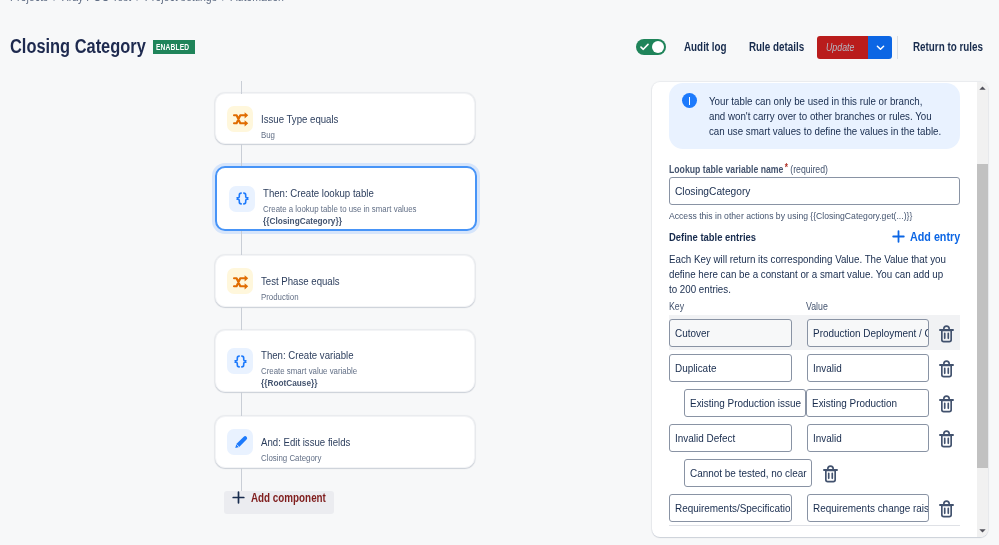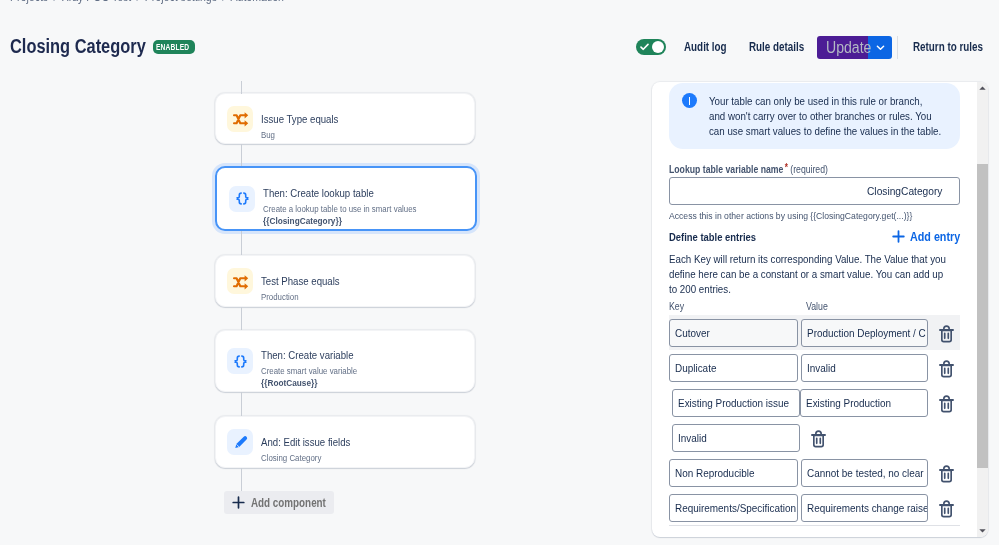--- a/index.html
+++ b/index.html
@@ -19,82 +19,82 @@
 
   
   .breadcrumb { position:absolute; left:10px; top:-10px; font-size:12px; color:#626f86; white-space:nowrap; }
   .breadcrumb .sep { margin:0 6px; color:#8590a2; }
 
   
   .title-row { position:absolute; left:0; top:0; width:999px; height:80px; }
   .title-row > * { position:absolute; }
   .page-title { font-size:20px; font-weight:700; color:#1e2a4f; line-height:20px; left:10px; top:36px; }
   .badge { left:153px; top:40px; background:#1f845a; color:#fff; font-size:10px; font-weight:700;
-           width:42px; height:14px; border-radius:5px; line-height:14px; padding-left:3px; overflow:hidden; font-size:9px; }
+           width:42px; height:14px; border-radius:0; line-height:14px; padding-left:3px; overflow:hidden; font-size:9px; }
 
   
   .actions { position:absolute; left:0; top:0; width:999px; height:545px; pointer-events:none;text-align:right; }
   .actions > * { position:absolute; pointer-events:auto; }
   .toggle { width:30px; height:16px; border-radius:8px; background:#1f845a; left:636px; top:39px; }
   .toggle .knob { position:absolute; right:2px; top:2px; width:12px; height:12px; border-radius:50%; background:#fff; }
   .toggle .chk { position:absolute; left:4px; top:4px; line-height:0; }
   .hbtn { font-size:12px; font-weight:700; color:#172b4d; cursor:pointer; white-space:nowrap; top:40px; line-height:14px; }
   .update-grp { display:flex; align-items:stretch; height:23px; left:817px; top:36px; }
-  .update-btn { background:#4c1d95; color:#b3b9c4; font-size:16px; font-weight:400;
-                border-radius:3px 0 0 3px; width:51px; padding:0 0 0 9px; display:flex; align-items:center; }
+  .update-btn { background:#b91c1c; color:#b3b9c4; font-size:10px; font-weight:400;
+                border-radius:3px 0 0 3px; width:51px; padding:0 0 0 9px; display:flex; align-items:center;font-style:italic; }
   .update-caret { background:#0c66e4; border-radius:0 3px 3px 0; width:24px; flex:0 0 24px; display:flex; align-items:center; justify-content:center; margin-left:0px;}
   .divider { width:1px; height:23px; background:#dcdfe4; left:897px; top:36px; }
 
   
   .flow { position:absolute; left:215px; top:93px; width:260px; }
   .conn { position:absolute; left:26px; width:1px; background:#c9ced6; }
   .card { position:absolute; width:260px; background:#fff; border:1px solid #f3f4f6; border-radius:10px;
           box-shadow:0 1px 1px rgba(9,30,66,0.13),0 0 1px 1px rgba(9,30,66,0.06);
           display:flex; align-items:center; padding-left:11px; }
   .card.sel { border:2px solid #4794f7; box-shadow:0 0 0 3px #d6e5fb; padding-left:12px; }
   .ic { width:26px; height:26px; border-radius:7px; display:flex; align-items:center; justify-content:center; flex:0 0 26px; line-height:0;}
   .ic.orange { background:#fff7dc; }
   .ic.blue { background:#e9f2ff; }
   .card-txt { margin-left:8px; position:relative; top:8px; }
   .card-title { font-size:10.95px; color:#2c3e5d; line-height:13px; }
   .card-sub { font-size:8.95px; color:#626f86; line-height:12px; margin-top:3px; }
   .card-sub2 { font-size:9.4px; color:#44546f; line-height:12px; font-weight:700; }
   .add-comp { position:absolute; left:224px; top:491px; height:23px; width:110px; background:#ebecf0; border-radius:3px;
-              display:flex; align-items:center; padding:0 0 0 8px; font-size:12px; font-weight:700; color:#737373; }
+              display:flex; align-items:flex-start; padding:0 0 0 8px; font-size:12px; font-weight:700; color:#7f1d1d; }
   .add-comp svg { flex:0 0 13px; }
 
   
   .panel { position:absolute; left:652px; top:82px; width:336px; height:455px; background:#fff;
            border-radius:8px; box-shadow:0 1px 1px rgba(9,30,66,0.13),0 0 1px 1px rgba(9,30,66,0.06); overflow:hidden; }
   .panel-inner { position:absolute; left:0; top:1px; width:325px; height:100%; padding:0 17px; }
   .note { background:#e9f2ff; border-radius:14px; padding:11px 10px 10px 13px; display:flex; }
   .note .itxt { font-size:11px; color:#172b4d; line-height:15px; margin-left:12px; flex:0 0 265px; width:265px; white-space:pre; transform:scaleX(0.885); transform-origin:left top; }
   .info-dot { width:15px; height:15px; border-radius:50%; background:#1d7afc; flex:0 0 15px; margin-top:-1px;
               position:relative; }
   .info-dot i { position:absolute; left:6.9px; top:3.5px; width:1.6px; height:8px; background:#fff; }
   .fld-label { font-size:10.6px; font-weight:700; color:#44546f; margin-top:13px; height:12px; }
   .req { color:#ae2e24; font-size:10px; vertical-align:2px; margin-left:1.5px; }
   .req-note { font-weight:400; color:#44546f; }
   .txtinput { height:28px; border:1px solid #8993a4; border-radius:3px; margin-top:3px; display:flex; align-items:center;
-              padding:0 5px; font-size:11.8px; color:#172b4d; background:#fff;justify-content:flex-end; }
+              padding:0 5px; font-size:11.8px; color:#172b4d; background:#fff; }
   .hint { font-size:9.8px; color:#44546f; margin-top:5px; height:12px; }
   .row-head { display:flex; align-items:center; justify-content:space-between; margin-top:7px; height:16px; position:relative;}
   .sec-title { font-size:11.5px; font-weight:700; color:#172b4d; }
   .add-entry { color:#0c66e4; font-size:12.5px; font-weight:700; display:flex; position:absolute; right:-8px; }
   .add-entry .sqb { transform:scaleX(0.86); }
   .desc { font-size:11px; color:#172b4d; line-height:15px; margin-top:7px; width:330px; white-space:pre; transform:scaleX(0.888); transform-origin:left top; }
   .colhead { display:flex; font-size:10px; color:#44546f; margin-top:4px; height:11px; }
   .colhead .k { width:137px; }
   .entry { display:flex; align-items:center; height:35px; width:291px; }
   .entry.hover { background:#f1f2f4; }
   .entry.hover .cell { background:#f7f8f9; }
   .cell { height:28px; border:1px solid #8993a4; border-radius:3px; display:flex; align-items:center;
           padding:0 5px; font-size:11.3px; color:#172b4d; overflow:hidden; white-space:nowrap; background:#fff; }
   .cell.k { width:129px; }
-  .cell.v { width:128px; margin-left:3px; }
+  .cell.v { width:128px; margin-left:15px; }
   .trash { width:28px; height:28px; display:flex; align-items:center; justify-content:center; margin-left:0px; line-height:0; padding:5px 0 0 4px; box-sizing:content-box;}
   .entries-sep { height:1px; background:#dfe1e6; margin-top:0px; width:291px; }
   
   .sbar { position:absolute; right:0; top:0; width:11px; height:100%; background:#f1f1f1; }
   .sthumb { background:#c1c1c1; }
   .sthumb { position:absolute; left:0; width:11px; background:#c1c1c1; }
   .sarrow { position:absolute; left:0; width:11px; height:12px; display:flex; align-items:center; justify-content:center; line-height:0;}
 </style>
 </head>
 <body>
@@ -286,36 +286,36 @@
           <div class="trash">
             <svg width="19" height="20" viewBox="0 0 17 18">
               <path d="M6.1 4.2V3.4a2.4 2.4 0 0 1 4.8 0v0.8" fill="none" stroke="#42526e" stroke-width="1.5" stroke-linecap="round"></path>
               <path d="M2.6 4.5h11.8" stroke="#42526e" stroke-width="1.6" stroke-linecap="round"></path>
               <path d="M4.3 4.8h8.4v8.5a1.7 1.7 0 0 1-1.7 1.7H6a1.7 1.7 0 0 1-1.7-1.7z" fill="none" stroke="#42526e" stroke-width="1.5"></path>
               <path d="M6.9 7.4v4.6M10.1 7.4v4.6" stroke="#42526e" stroke-width="1.5" stroke-linecap="round"></path>
             </svg>
           </div>
         </div>
         <div class="entry">
+          <div class="cell k">
+            <span class="sq">Invalid Defect</span>
+          </div>
           <div class="cell v">
             <span class="sq">Invalid</span>
           </div>
           <div class="trash">
             <svg width="19" height="20" viewBox="0 0 17 18">
               <path d="M6.1 4.2V3.4a2.4 2.4 0 0 1 4.8 0v0.8" fill="none" stroke="#42526e" stroke-width="1.5" stroke-linecap="round"></path>
               <path d="M2.6 4.5h11.8" stroke="#42526e" stroke-width="1.6" stroke-linecap="round"></path>
               <path d="M4.3 4.8h8.4v8.5a1.7 1.7 0 0 1-1.7 1.7H6a1.7 1.7 0 0 1-1.7-1.7z" fill="none" stroke="#42526e" stroke-width="1.5"></path>
               <path d="M6.9 7.4v4.6M10.1 7.4v4.6" stroke="#42526e" stroke-width="1.5" stroke-linecap="round"></path>
             </svg>
           </div>
         </div>
         <div class="entry">
-          <div class="cell k">
-            <span class="sq">Non Reproducible</span>
-          </div>
           <div class="cell v">
             <span class="sq">Cannot be tested, no clear</span>
           </div>
           <div class="trash">
             <svg width="19" height="20" viewBox="0 0 17 18">
               <path d="M6.1 4.2V3.4a2.4 2.4 0 0 1 4.8 0v0.8" fill="none" stroke="#42526e" stroke-width="1.5" stroke-linecap="round"></path>
               <path d="M2.6 4.5h11.8" stroke="#42526e" stroke-width="1.6" stroke-linecap="round"></path>
               <path d="M4.3 4.8h8.4v8.5a1.7 1.7 0 0 1-1.7 1.7H6a1.7 1.7 0 0 1-1.7-1.7z" fill="none" stroke="#42526e" stroke-width="1.5"></path>
               <path d="M6.9 7.4v4.6M10.1 7.4v4.6" stroke="#42526e" stroke-width="1.5" stroke-linecap="round"></path>
             </svg>

